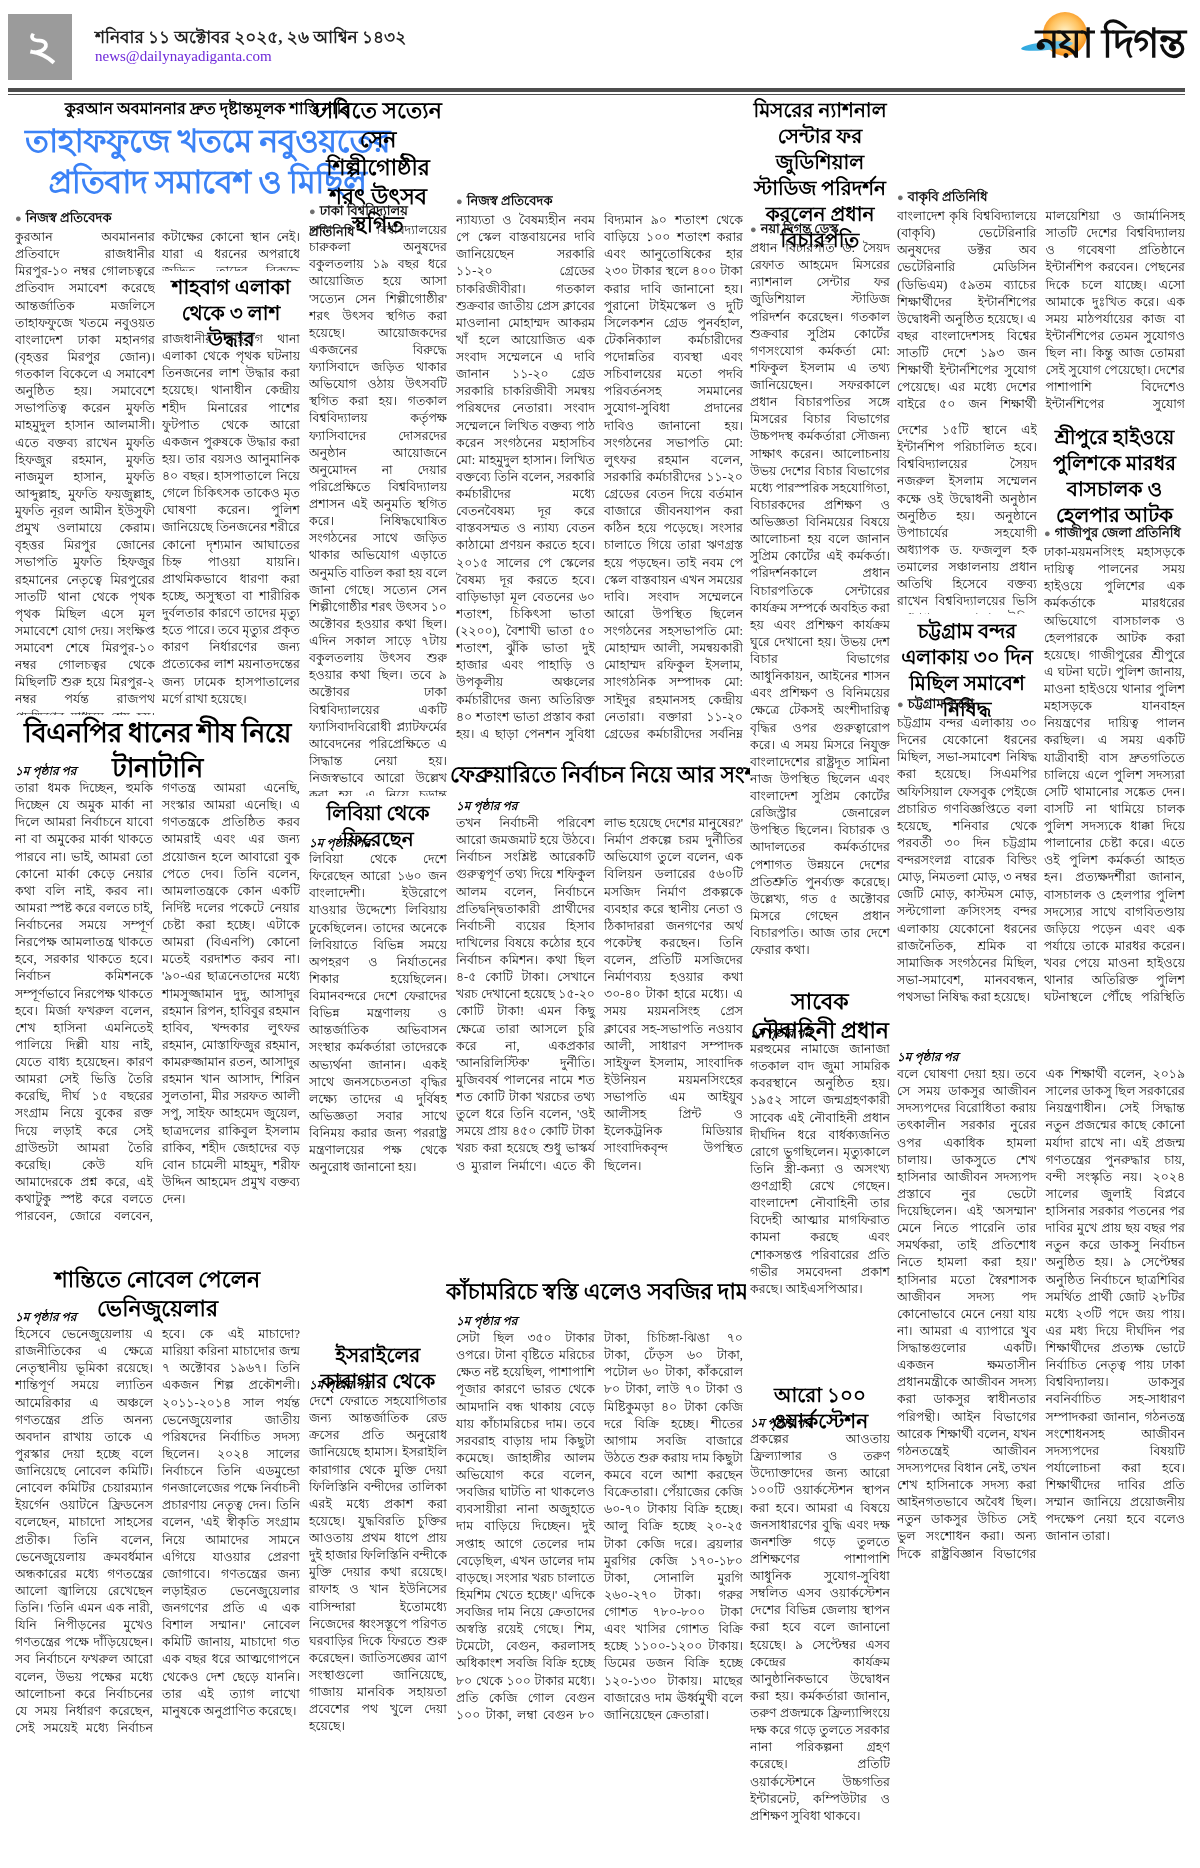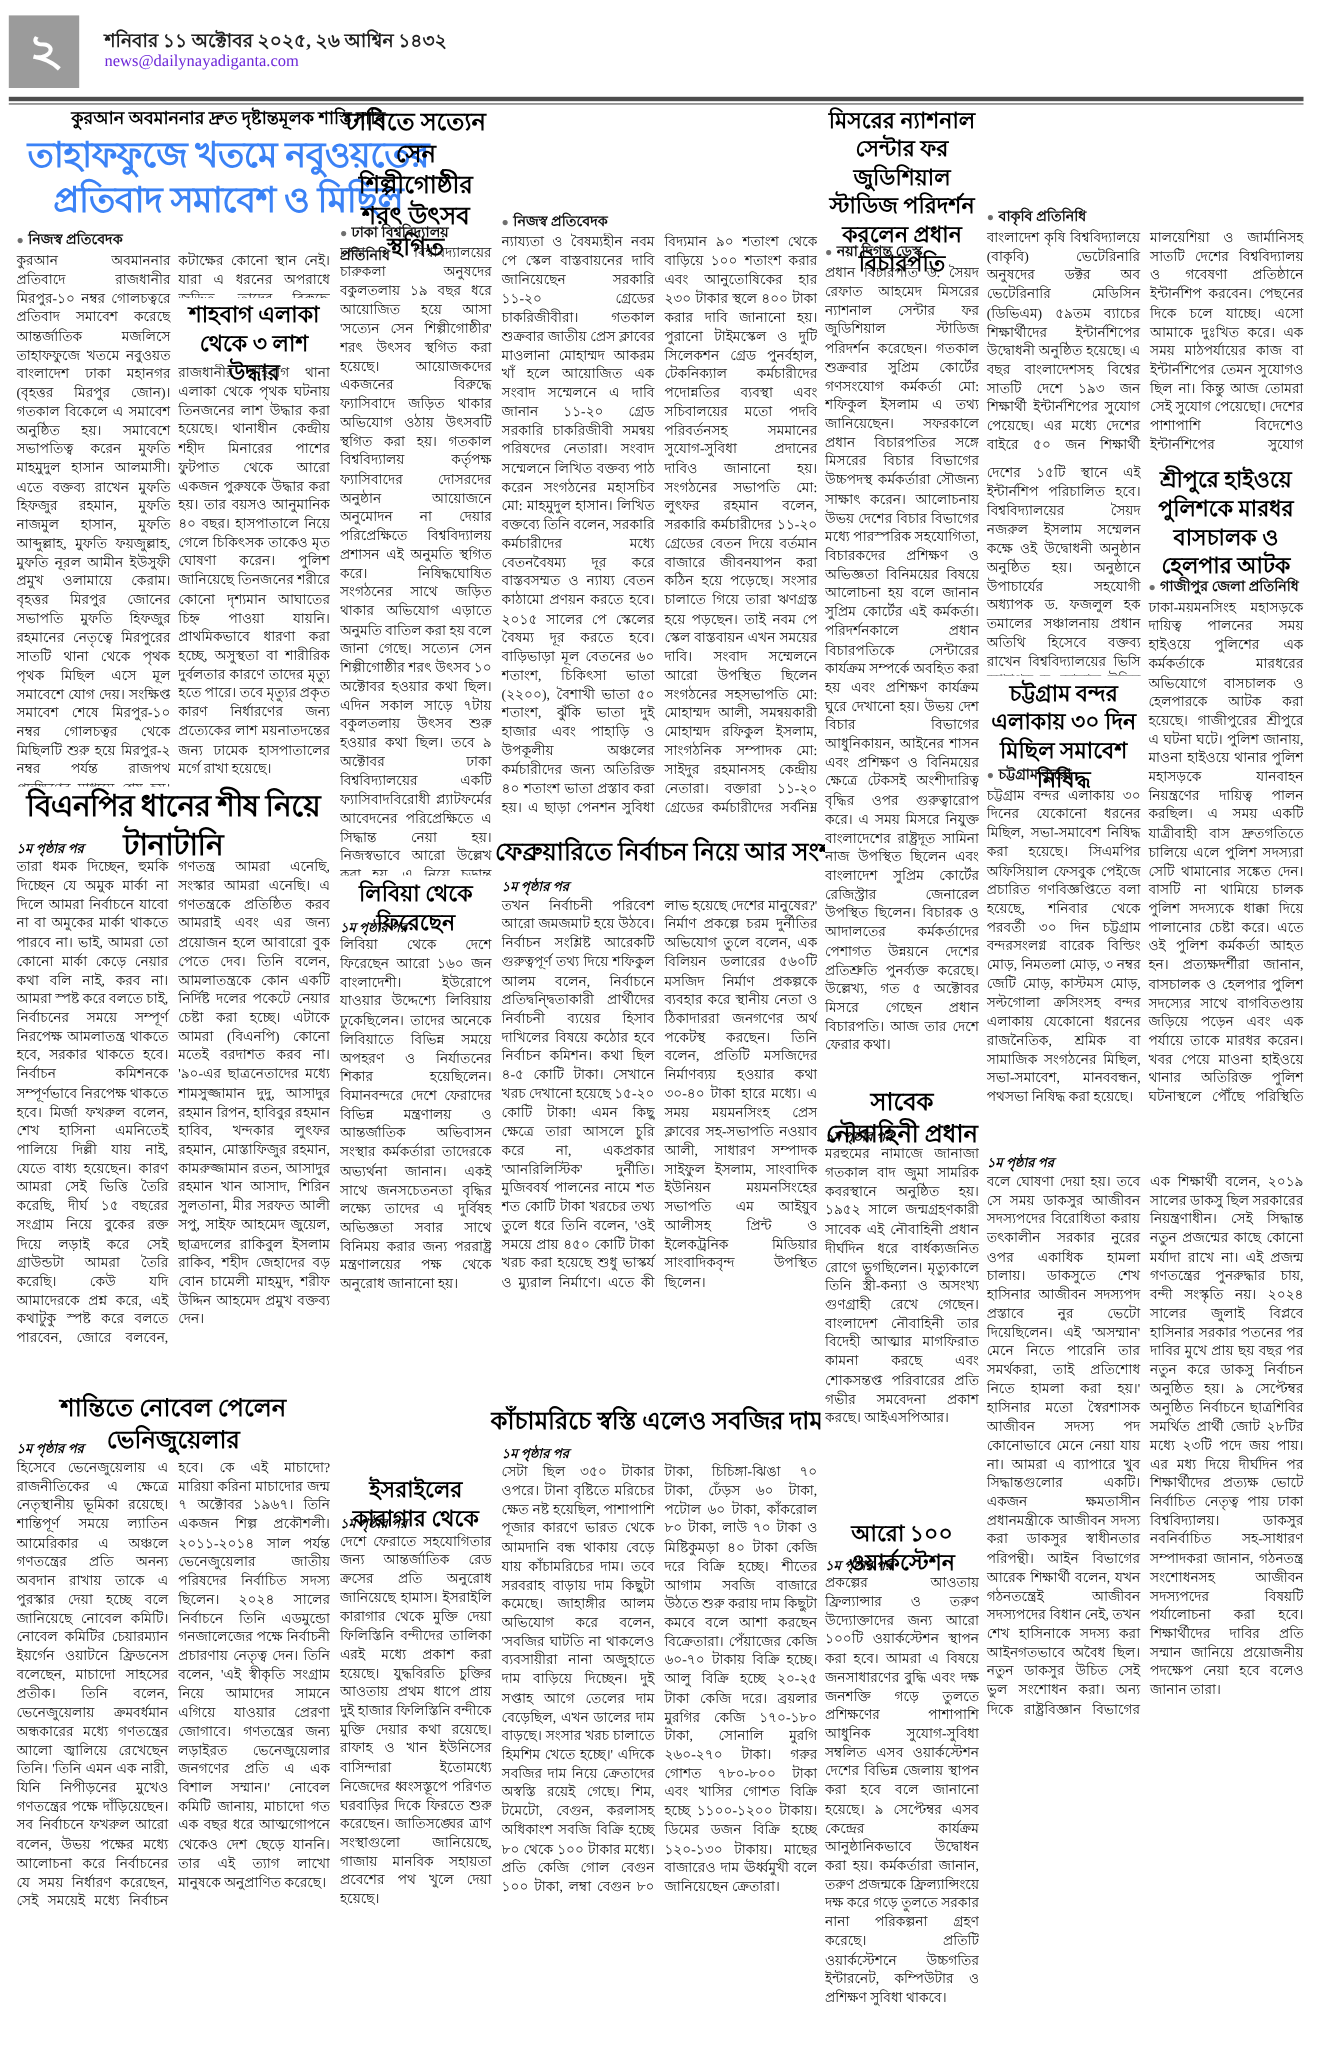--- a/index.html
+++ b/index.html
@@ -39,20 +39,25 @@
 </head>
 <body>
 
 <div id="page">
 
   <div class="abs pagenum-box">
     <span class="pagenum">২</span>
   </div>
   <div class="abs hdr-date">শনিবার ১১ অক্টোবর ২০২৫, ২৬ আশ্বিন ১৪৩২</div>
   <div class="abs hdr-email">news@dailynayadiganta.com</div>
+  <div class="abs logo">
+    <span class="sun"></span>
+    <span class="wave"></span>
+    <div class="logo-text">নয়া দিগন্ত</div>
+  </div>
   <div class="abs hdr-rule"></div>
 
   <div class="abs kicker" style="left:15px;top:99px;width:385px;">কুরআন অবমাননার দ্রুত দৃষ্টান্তমূলক শাস্তি দাবি</div>
   <div class="abs head-xl" style="left:15px;top:121px;width:385px;height:84px;">তাহাফফুজে খতমে নবুওয়তের প্রতিবাদ সমাবেশ ও মিছিল</div>
   <div class="abs byline" style="left:15px;top:208px;width:240px;"><span class="dot">●</span><span>নিজস্ব প্রতিবেদক</span></div>
   <div class="abs body-txt" style="left:15px;top:229px;width:140px;height:486px;">কুরআন অবমাননার প্রতিবাদে রাজধানীর মিরপুর-১০ নম্বর গোলচত্বরে প্রতিবাদ সমাবেশ করেছে আন্তর্জাতিক মজলিসে তাহাফফুজে খতমে নবুওয়ত বাংলাদেশ ঢাকা মহানগর (বৃহত্তর মিরপুর জোন)। গতকাল বিকেলে এ সমাবেশ অনুষ্ঠিত হয়। সমাবেশে সভাপতিত্ব করেন মুফতি মাহমুদুল হাসান আলমাসী। এতে বক্তব্য রাখেন মুফতি হিফজুর রহমান, মুফতি নাজমুল হাসান, মুফতি আব্দুল্লাহ, মুফতি ফয়জুল্লাহ, মুফতি নূরল আমীন ইউসুফী প্রমুখ ওলামায়ে কেরাম। বৃহত্তর মিরপুর জোনের সভাপতি মুফতি হিফজুর রহমানের নেতৃত্বে মিরপুরের সাতটি থানা থেকে পৃথক পৃথক মিছিল এসে মূল সমাবেশে যোগ দেয়। সংক্ষিপ্ত সমাবেশ শেষে মিরপুর-১০ নম্বর গোলচত্বর থেকে মিছিলটি শুরু হয়ে মিরপুর-২ নম্বর পর্যন্ত রাজপথ প্রদক্ষিণের মাধ্যমে শেষ হয়। সমাবেশে বক্তারা বলেন, বাংলাদেশ একটি সংখ্যাগরিষ্ঠ মুসলিম দেশের পরিচয় বহনকারী দেশ। এখানে আল্লাহ, রাসূল (সা:) ও কুরআন-সুন্নাহ সম্পর্কে অবমাননা বা</div>
   <div class="abs body-txt" style="left:162px;top:229px;width:138px;height:42px;">কটাক্ষের কোনো স্থান নেই। যারা এ ধরনের অপরাধে জড়িত, তাদের বিরুদ্ধে রাষ্ট্রের সর্বোচ্চ শাস্তির বিধান করতে হবে।</div>
 
   <div class="abs head-sm" style="left:162px;top:274px;width:138px;height:52px;">শাহবাগ এলাকা থেকে ৩ লাশ উদ্ধার</div>
   <div class="abs body-txt" style="left:162px;top:331px;width:138px;height:384px;">রাজধানীর শাহবাগ থানা এলাকা থেকে পৃথক ঘটনায় তিনজনের লাশ উদ্ধার করা হয়েছে। থানাধীন কেন্দ্রীয় শহীদ মিনারের পাশের ফুটপাত থেকে আরো একজন পুরুষকে উদ্ধার করা হয়। তার বয়সও আনুমানিক ৪০ বছর। হাসপাতালে নিয়ে গেলে চিকিৎসক তাকেও মৃত ঘোষণা করেন। পুলিশ জানিয়েছে তিনজনের শরীরে কোনো দৃশ্যমান আঘাতের চিহ্ন পাওয়া যায়নি। প্রাথমিকভাবে ধারণা করা হচ্ছে, অসুস্থতা বা শারীরিক দুর্বলতার কারণে তাদের মৃত্যু হতে পারে। তবে মৃত্যুর প্রকৃত কারণ নির্ধারণের জন্য প্রত্যেকের লাশ ময়নাতদন্তের জন্য ঢামেক হাসপাতালের মর্গে রাখা হয়েছে।</div>

